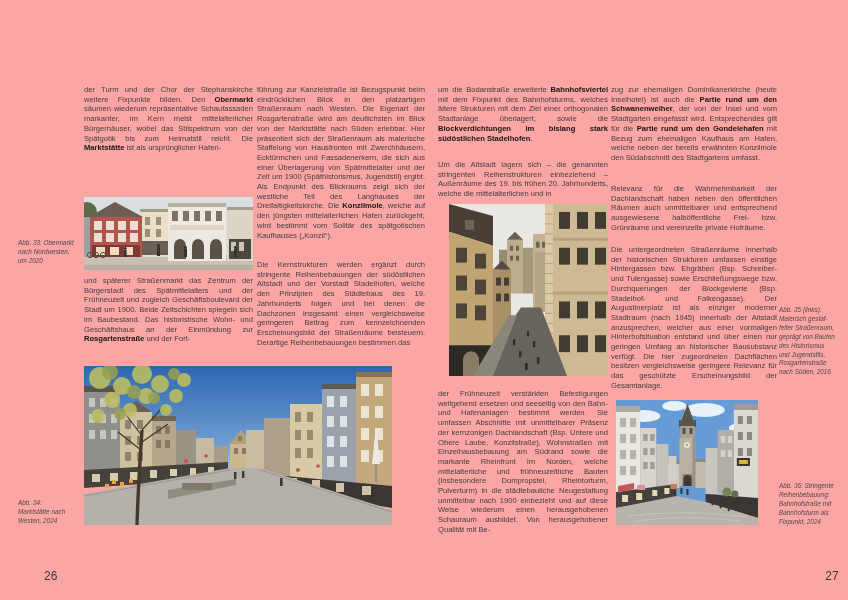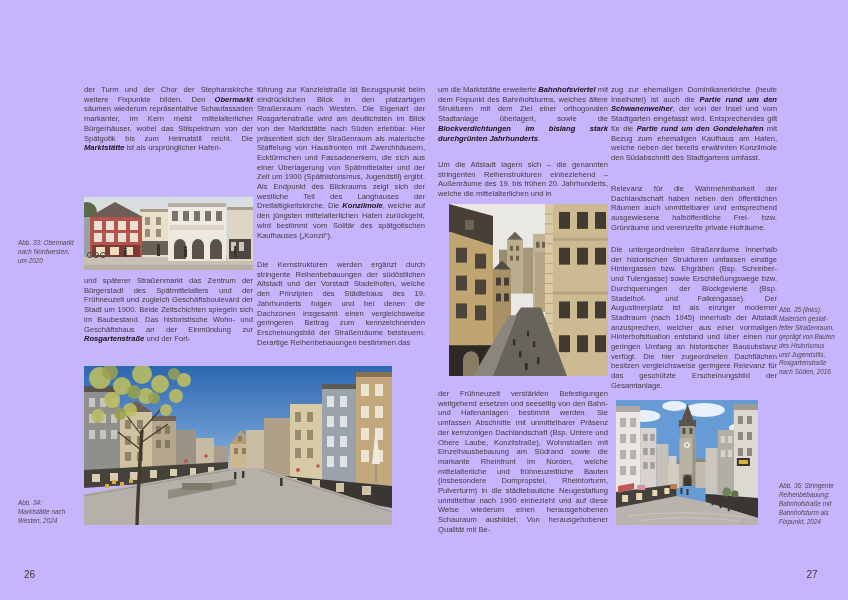--- a/index.html
+++ b/index.html
@@ -1,25 +1,25 @@
 <!DOCTYPE html>
 <html lang="de"><head>
 <meta charset="utf-8">
 <style>
   html,body{margin:0;padding:0;background:#ffffff;}
-  .spread{position:relative;width:848px;height:600px;background:#c4b5fd;
+  .spread{position:relative;width:848px;height:600px;background:#fca5a5;
           font-family:"Liberation Sans",sans-serif;overflow:hidden;}
   .para{position:absolute;font-size:7.6px;line-height:9.7px;color:#3e3e3e;
         text-align:justify;margin:0;hyphens:auto;}
-  .para .b{font-weight:bold;color:#161616;font-style:italic;}
+  .para .b{font-weight:bold;color:#161616;}
   .cap{position:absolute;font-size:6.4px;line-height:8.9px;font-style:italic;
        color:#4a4a4a;white-space:pre-line;}
   .photo{position:absolute;margin:0;padding:0;}
   .photo svg{display:block;width:100%;height:100%;}
-  .pagenum{position:absolute;font-size:10px;color:#3a3a3a;}
+  .pagenum{position:absolute;font-size:12px;color:#3a3a3a;margin-left:20px;}
 </style>
 </head>
 <body>
 
 <main class="spread">
 
   <section>
 
     <p class="para" style="left:84px;top:85px;width:169px"><span>der Turm und der Chor der Stephanskirche weitere Fixpunkte bilden. Den </span><span class="b">Obermarkt</span><span> säumen wiederum repräsentative Schaufassaden markanter, im Kern meist mittelalterlicher Bürgerhäuser, wobei das Stilspektrum von der Spätgotik bis zum Heimatstil reicht. Die </span><span class="b">Marktstätte</span><span> ist als ursprünglicher Hafen-</span></p>
 
@@ -263,21 +263,21 @@
 
     <div class="cap" style="left:18px;top:499px;width:62px">Abb. 34:
 Marktstätte nach
 Westen, 2024</div>
 
     <div class="pagenum" style="left:24px;top:569px">26</div>
   </section>
 
   <section>
 
-    <p class="para" style="left:438px;top:85px;width:170px"><span>um die Marktstätte erweiterte </span><span class="b">Bahnhofsviertel</span><span> mit dem Fixpunkt des Bahnhofsturms, welches ältere Strukturen mit dem Ziel einer orthogonalen Stadtanlage überlagert, sowie die </span><span class="b">Blockverdichtungen im bislang stark durchgrünten Jahrhunderts</span><span>.</span></p>
+    <p class="para" style="left:438px;top:85px;width:170px"><span>um die Bodanstraße erweiterte </span><span class="b">Bahnhofsviertel</span><span> mit dem Fixpunkt des Bahnhofsturms, welches ältere Strukturen mit dem Ziel einer orthogonalen Stadtanlage überlagert, sowie die </span><span class="b">Blockverdichtungen im bislang stark südöstlichen Stadelhofen</span><span>.</span></p>
 
     <p class="para" style="left:438px;top:160px;width:170px"><span>Um die Altstadt lagern sich – die genannten stringenten Reihenstrukturen einbeziehend – Außenräume des 19. bis frühen 20. Jahrhunderts, welche die mittelalterlichen und in</span></p>
 
     <figure class="photo" style="left:449px;top:204px;width:159px;height:172px">
       <svg viewBox="0 0 159 173" preserveAspectRatio="none">
         <rect width="159" height="173" fill="#e9e8e2"></rect>
         <rect x="50" y="46" width="9" height="44" fill="#998c71"></rect>
         <rect x="58" y="36" width="16" height="54" fill="#bcad8f"></rect>
         <polygon points="58,36 66,28 74,36" fill="#6a6052"></polygon>
         <rect x="74" y="44" width="10" height="46" fill="#a59878"></rect>

